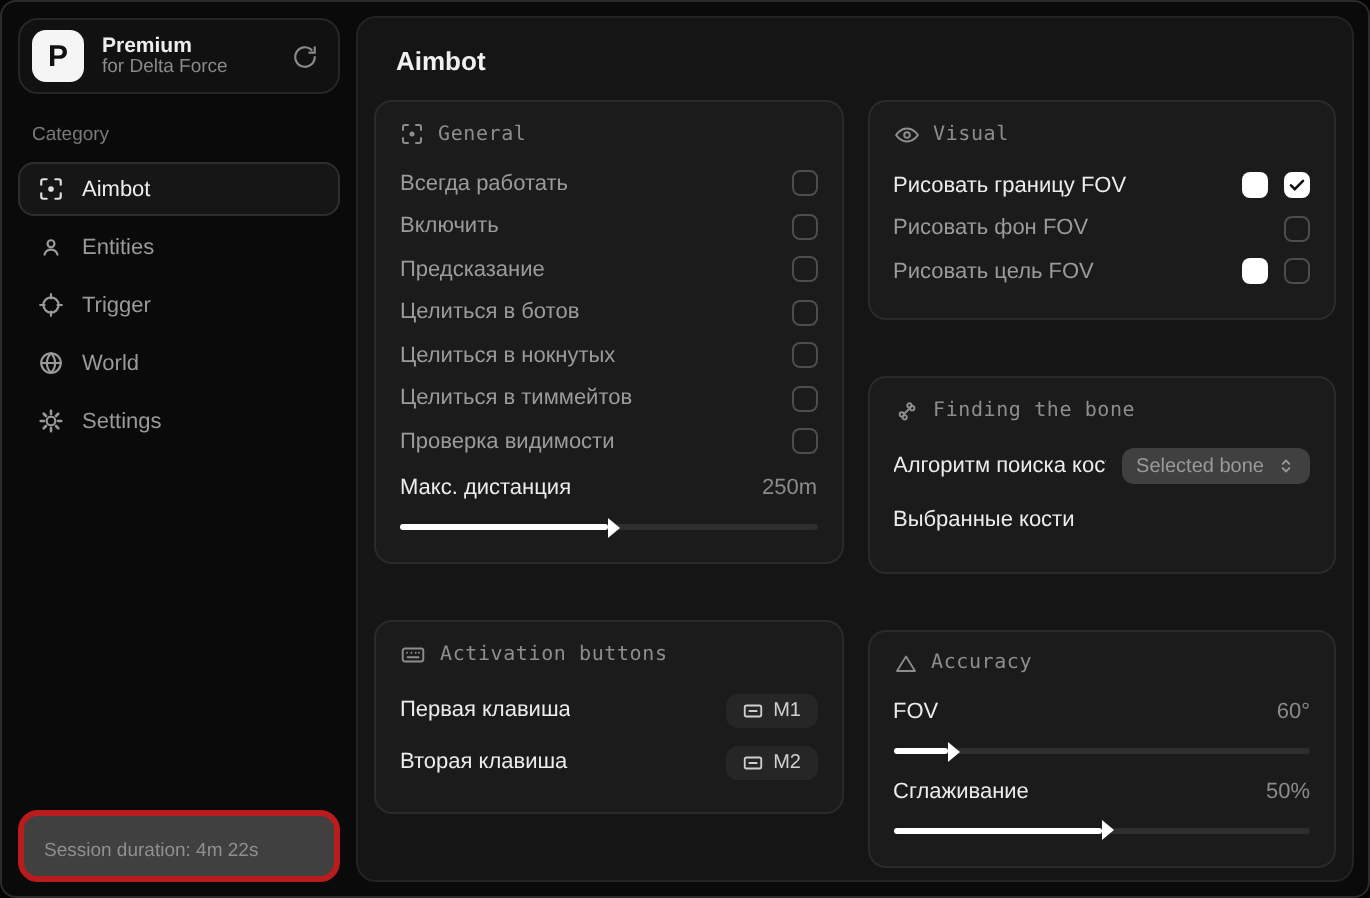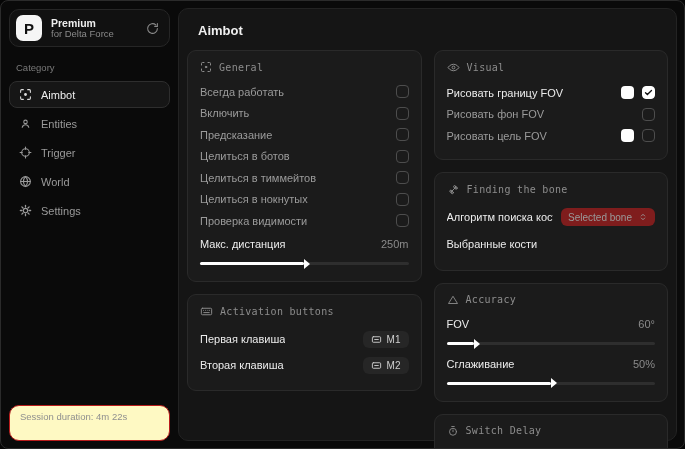--- a/index.html
+++ b/index.html
@@ -18,31 +18,31 @@
   .brand-title { color:#ededed; font-size:10.5px; font-weight:bold; }
   .brand-sub { color:#8a8a8a; font-size:9.5px; }
   .icon-btn { color:#8a8a8a; display:flex; }
   .cat-label { color:#7a7a7a; font-size:9.5px; margin:15px 0 8px 7px; }
   .nav-item { display:flex; align-items:center; gap:9px; height:27px; padding:0 9px;
               margin-bottom:2px; border:1px solid transparent; border-radius:8px;
               color:#9a9a9a; font-size:11px; cursor:default; }
   .nav-item.active { background:#161616; border-color:#2e2e2e; color:#ededed; }
   .nav-item svg { flex:none; }
   .session { position:absolute; left:8px; right:8px; bottom:7px; height:36px;
-             border:1px solid #b91c1c; border-radius:10px; background:#fef9c3;
-             display:flex; align-items:flex-end; padding:0 10px 18px; }
+             border:3px solid #b91c1c; border-radius:10px; background:#404040;
+             display:flex; align-items:flex-end; padding:0 10px 7px; }
   .session span { color:#8f8f8f; font-size:9.5px; }
 
   
   .main { position:absolute; left:177px; top:7px; right:7px; bottom:7px;
           background:#151515; border:1px solid #232323; border-radius:10px;
           padding:12px 8px 8px; }
   .page-title { color:#f0f0f0; font-size:13px; font-weight:bold; margin:2px 0 12px 11px; }
   .cols { display:flex; gap:12px; align-items:flex-start; }
-  .col { flex:1; display:flex; flex-direction:column; gap:12px; min-width:0; }
+  .col { flex:1; display:flex; flex-direction:column; gap:28px; min-width:0; }
 
   .panel { background:#1b1b1b; border:1px solid #2a2a2a; border-radius:9px;
            padding:10px 12px 12px; }
   .panel-h { display:flex; align-items:center; gap:7px; color:#8d8d8d;
              font-family:"DejaVu Sans Mono","Liberation Mono",monospace;
              font-size:10px; letter-spacing:.3px; margin-bottom:8px; }
   .row { display:flex; align-items:center; justify-content:space-between;
          height:21.5px; gap:8px; }
   .row .controls { display:flex; align-items:center; gap:8px; flex:none; }
   .lbl { font-size:11px; color:#9b9b9b; white-space:nowrap; overflow:hidden; }
@@ -56,21 +56,21 @@
 
   .slider { position:relative; height:3px; background:#2e2e2e; border-radius:2px;
             margin:7px 0 4px; }
   .fill { position:absolute; left:0; top:0; height:3px; background:#fff; border-radius:2px; }
   .fill::after { content:''; position:absolute; right:-6px; top:-3.5px; width:0; height:0;
                  border-left:6px solid #fff; border-top:5px solid transparent;
                  border-bottom:5px solid transparent; }
 
   .keybadge { display:flex; align-items:center; gap:5px; background:#262626;
               border-radius:6px; padding:3px 8px; color:#cfcfcf; font-size:10px; }
-  .select { display:flex; align-items:flex-start; gap:6px; background:#7f1d1d;
+  .select { display:flex; align-items:flex-start; gap:6px; background:#404040;
             border-radius:6px; padding:3.5px 7px; color:#9a9a9a; font-size:10px;
             flex:none; max-width:135px; }
   .select .sel-txt { white-space:nowrap; overflow:hidden; text-overflow:ellipsis; }
   svg { display:block; }
 </style>
 </head>
 <body>
 
 <div class="window">
 
@@ -178,25 +178,25 @@
           </div>
           <div class="row">
             <span class="lbl">Предсказание</span>
             <span class="cb"></span>
           </div>
           <div class="row">
             <span class="lbl">Целиться в ботов</span>
             <span class="cb"></span>
           </div>
           <div class="row">
+            <span class="lbl">Целиться в нокнутых</span>
+            <span class="cb"></span>
+          </div>
+          <div class="row">
             <span class="lbl">Целиться в тиммейтов</span>
-            <span class="cb"></span>
-          </div>
-          <div class="row">
-            <span class="lbl">Целиться в нокнутых</span>
             <span class="cb"></span>
           </div>
           <div class="row">
             <span class="lbl">Проверка видимости</span>
             <span class="cb"></span>
           </div>
 
           <div class="row" style="margin-top:2px">
             <span class="lbl bright">Макс. дистанция</span>
             <span class="val">250m</span>

